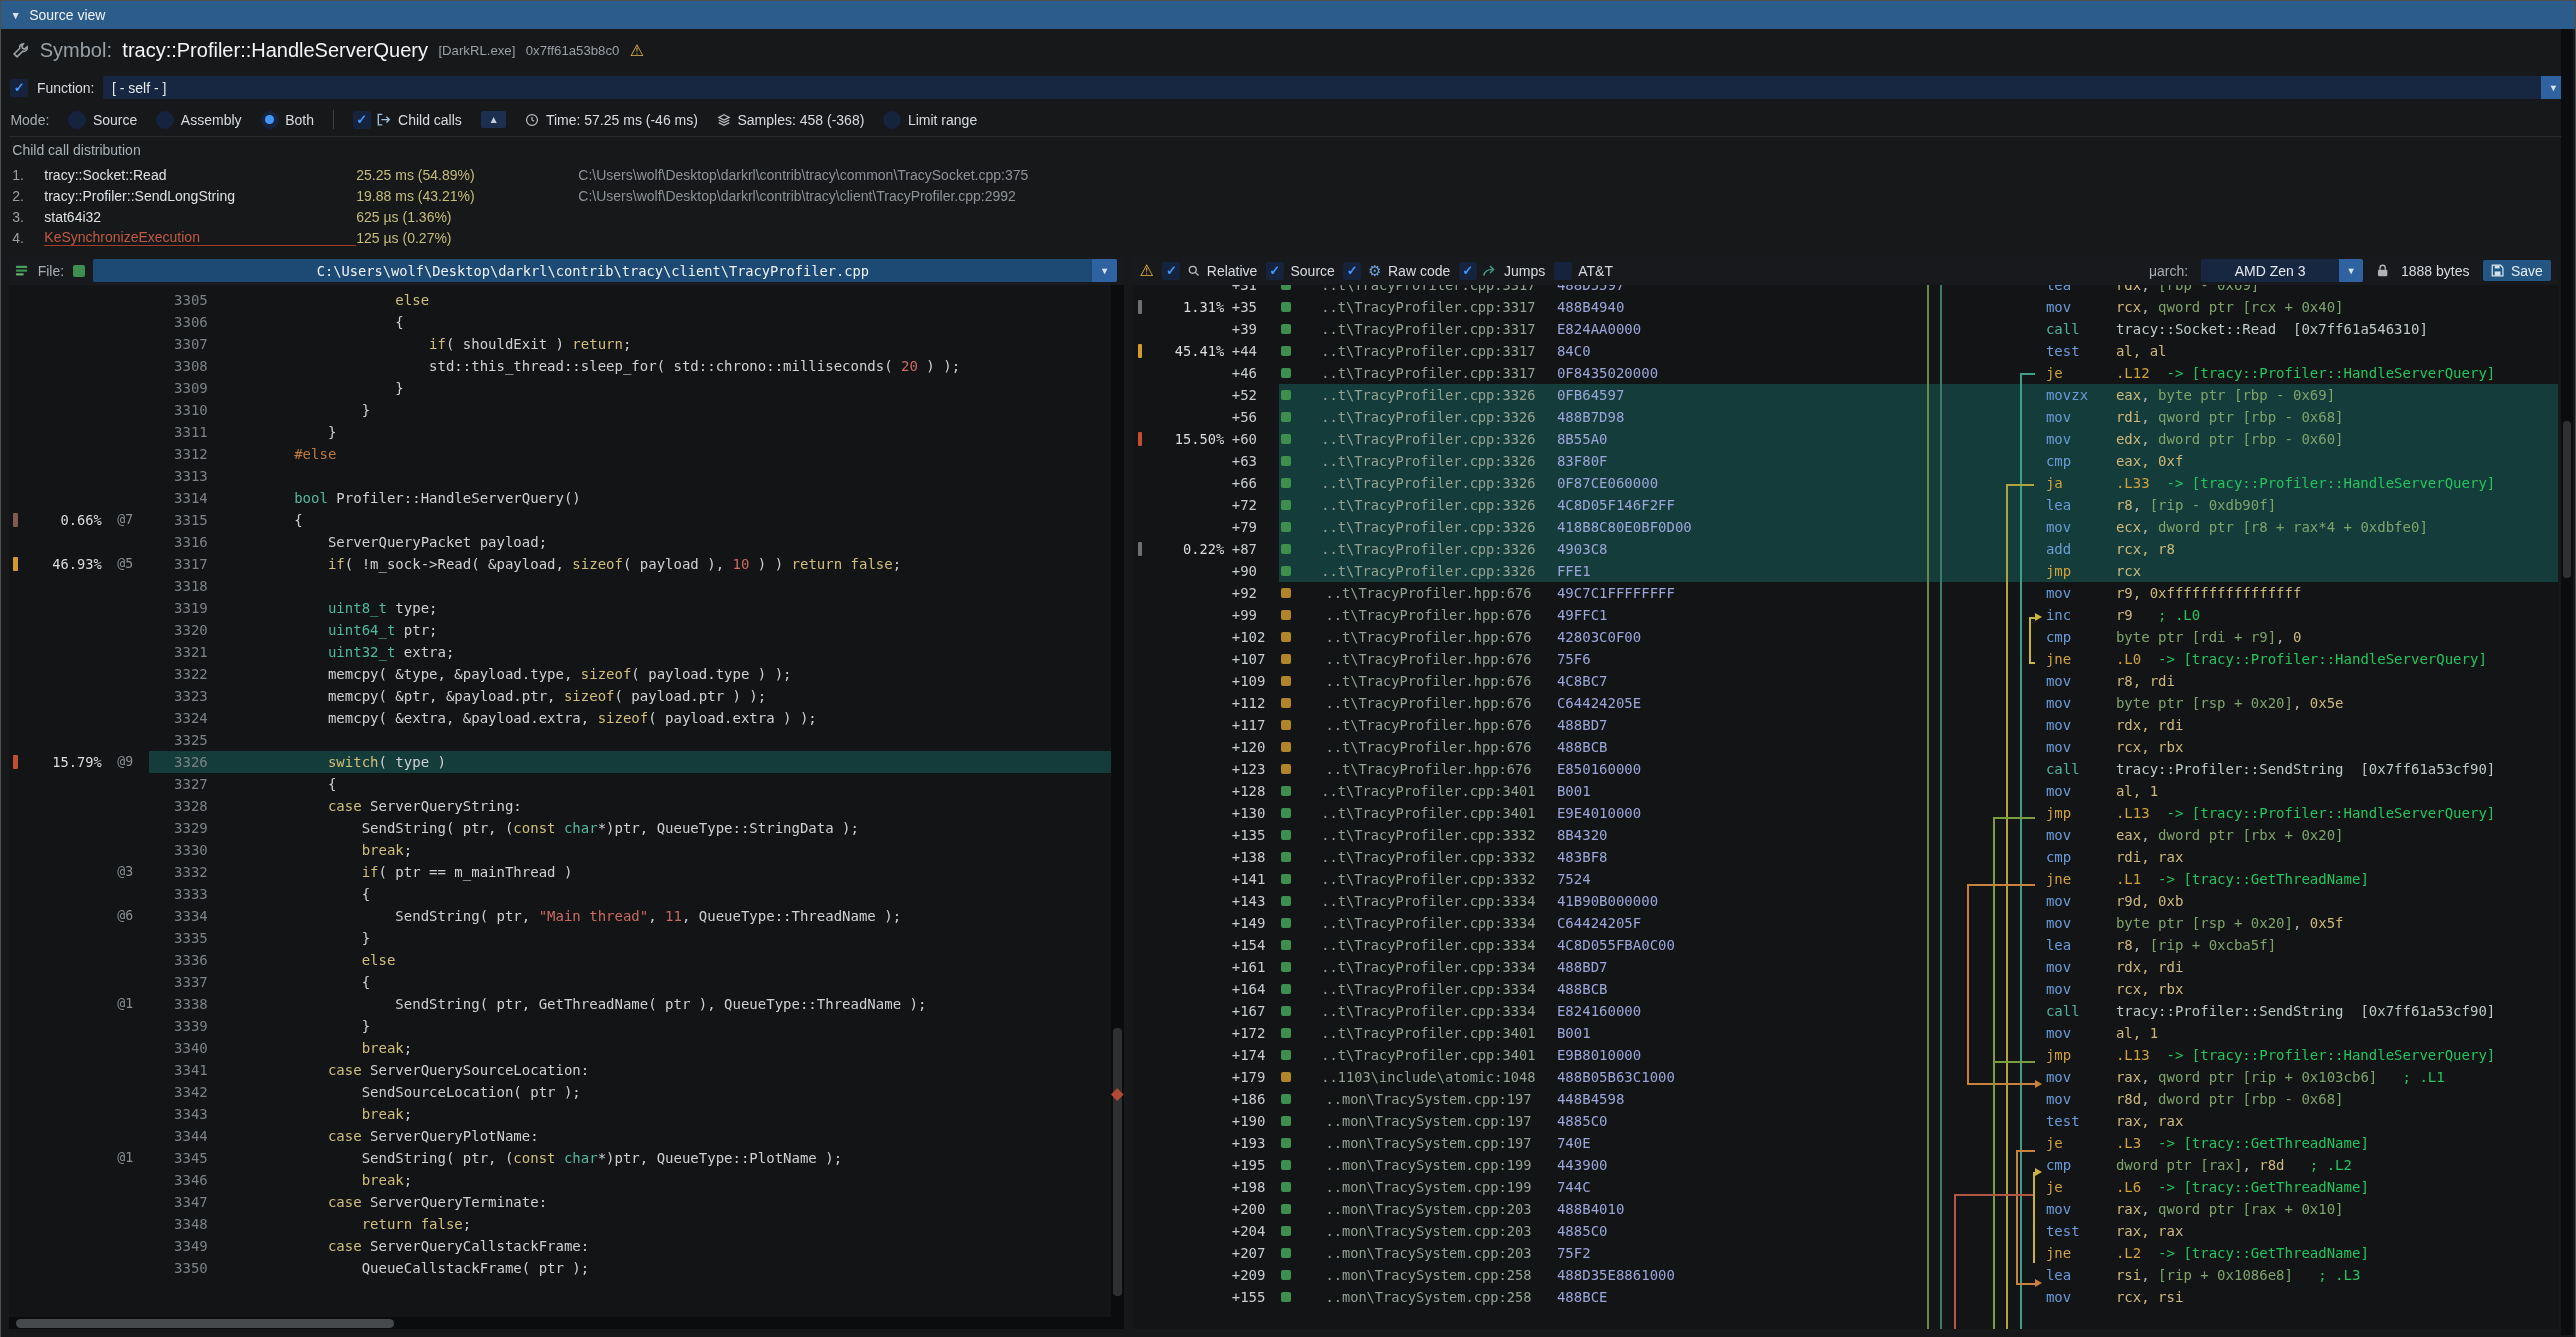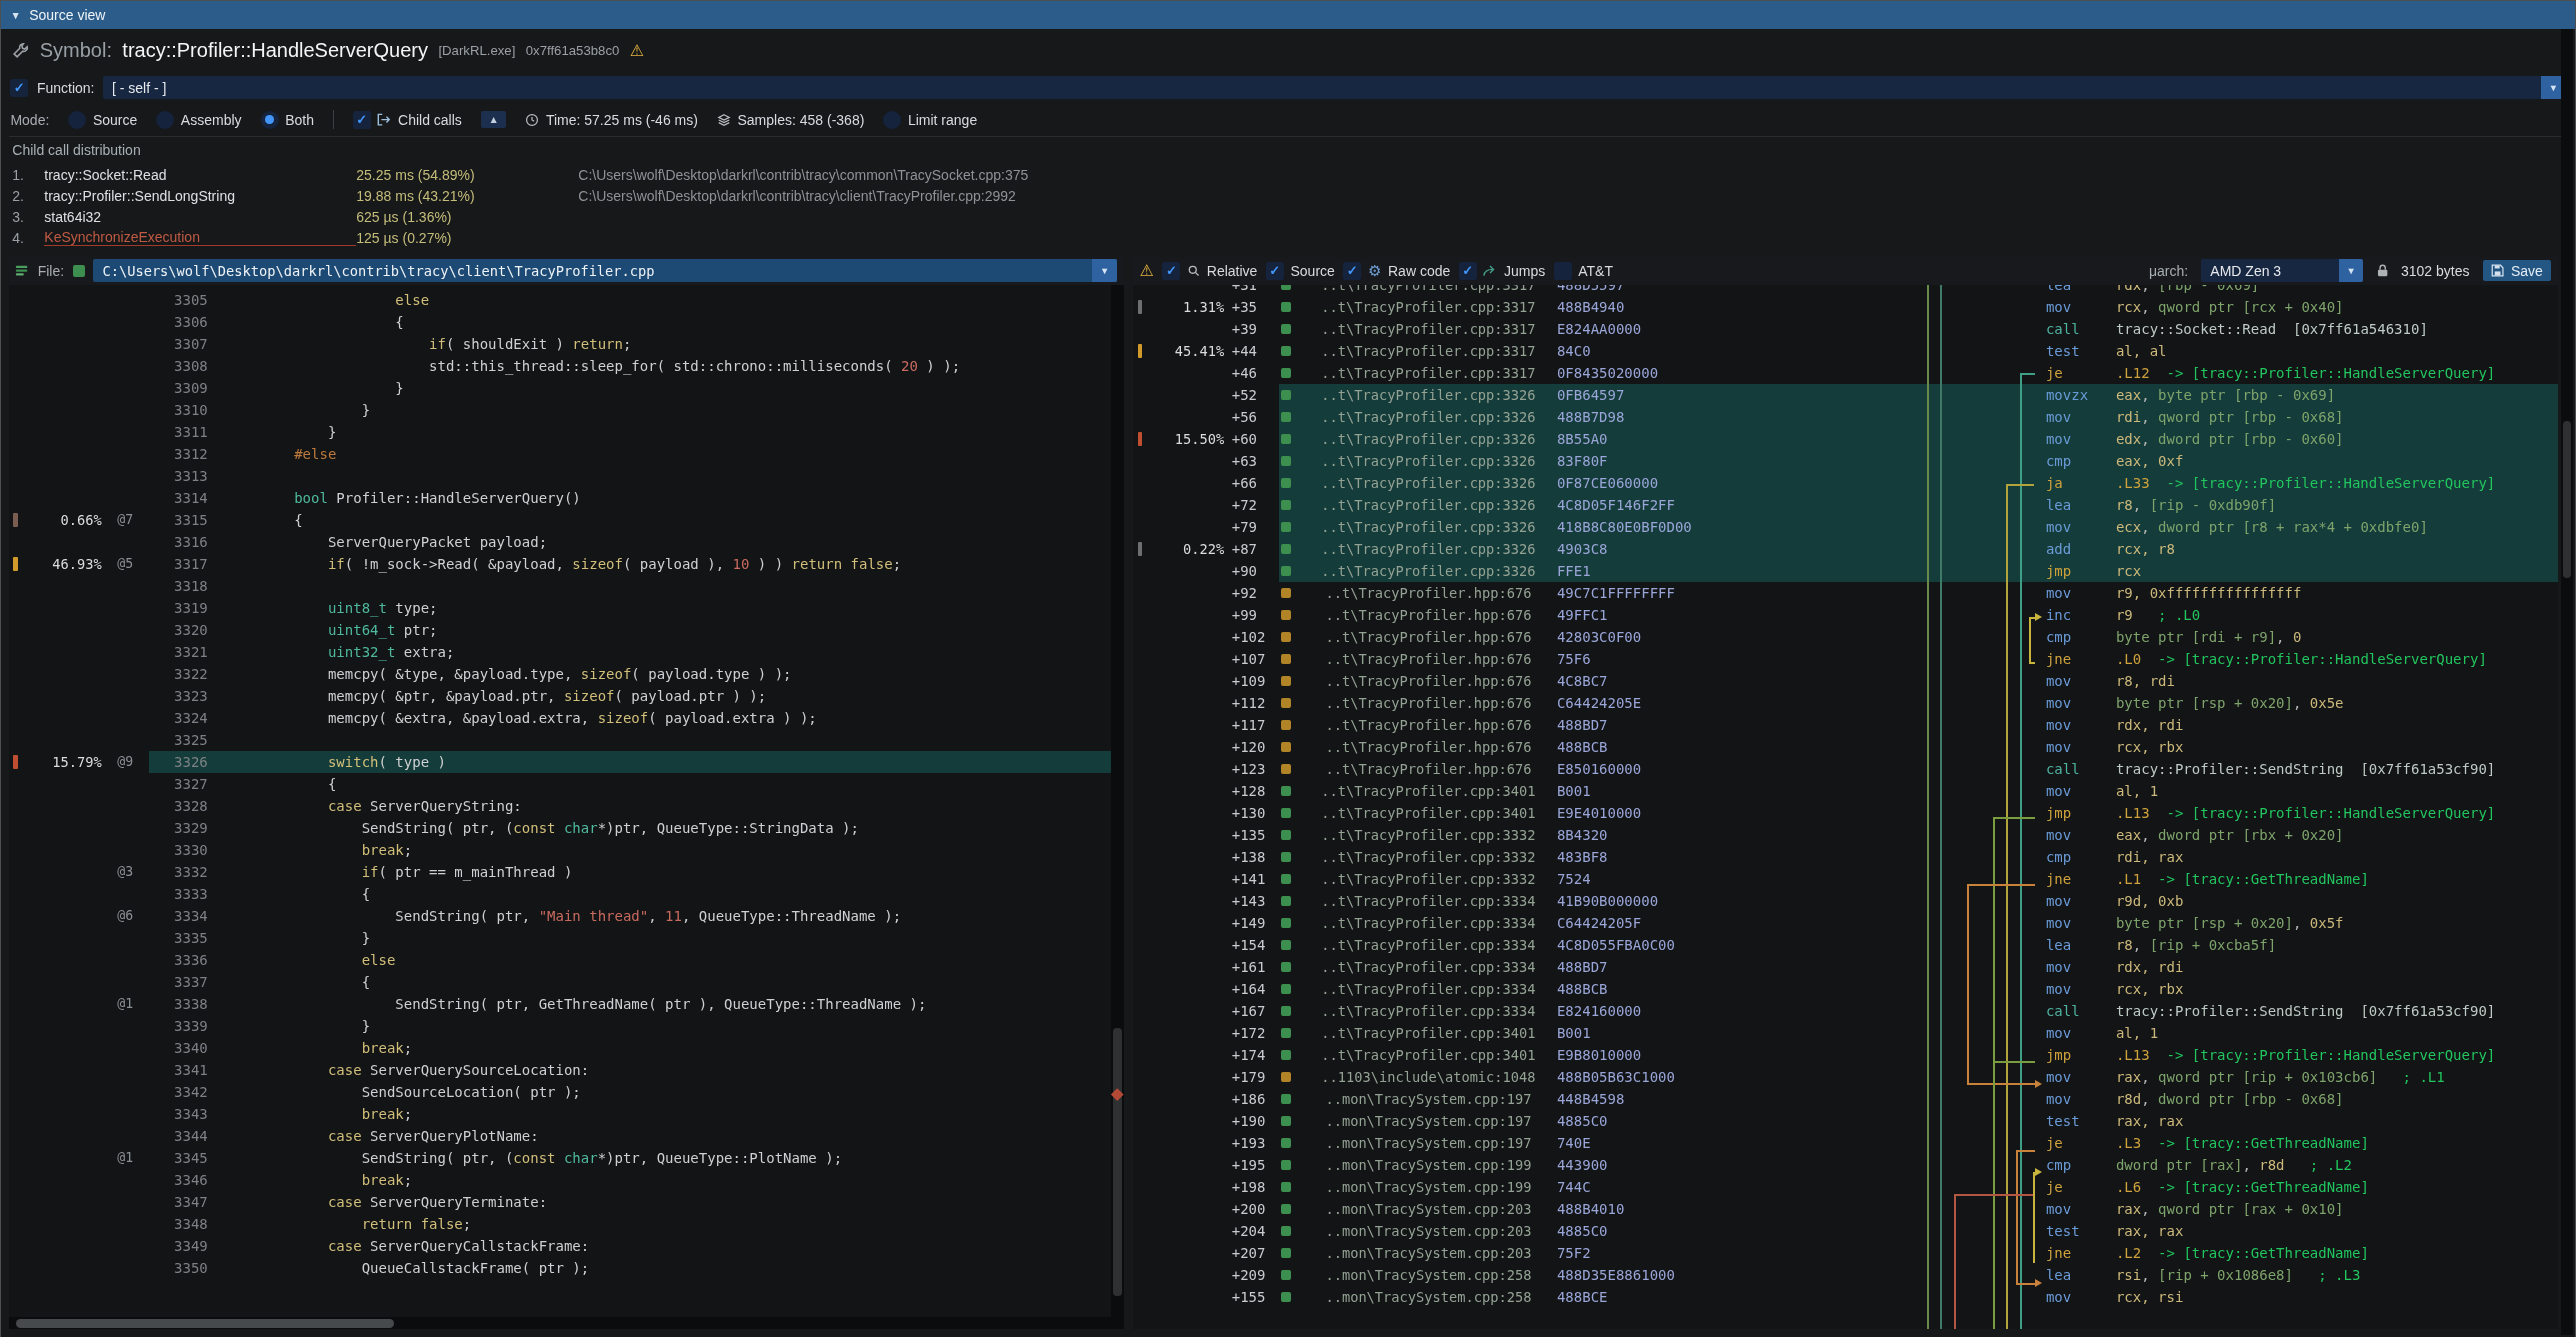--- a/index.html
+++ b/index.html
@@ -53,21 +53,21 @@
   .cc-kernel { color:#c05a42; border-bottom:0.9px solid #a03a2a; }
   .cc-time { color:#c5bd7a; white-space:nowrap; }
   .cc-path { color:#8e9297; white-space:nowrap; }
   .hsep { height:0.9px; background:#2a2c2e; margin:0 7.6px; flex:none; }
 
   
   .main { flex:1; min-height:0; display:flex; gap:9.4px; padding:2.8px 17px 7.6px 7.6px; }
   .pane { background:#121416; display:flex; flex-direction:column; min-width:0; }
   .pane.left { width:1115px; flex:none; }
   .pane.right { flex:1; }
-  .paneband { height:28px; flex:none; display:flex; align-items:center; gap:8.5px; padding:0 6.6px; background:#17191c; }
+  .paneband { height:28px; flex:none; display:flex; align-items:center; gap:8.5px; padding:0 6.6px; background:#17191c;text-align:center; }
   .file-combo { flex:1; background:#1c4a74; }
   .file-combo .combo-val { color:#eef2f5; }
   .sq-ic { width:12.3px; height:12.3px; border-radius:1.9px; background:#3d8f4f; flex:none; }
 
   .src-body { position:relative; flex:1; min-height:0; overflow:hidden; }
   .src-rows { padding-top:4.7px; }
   .mono, .src-row, .asm-row { font-family:"DejaVu Sans Mono", monospace; font-size:14px; line-height:22px; white-space:pre; }
   .src-row { display:flex; height:22px; }
   .gbar { width:4.7px; height:14px; margin:3.8px 2.8px 0 4.7px; flex:none; border-radius:0.9px; background:transparent; }
   .src-pct { width:81px; flex:none; text-align:right; color:#dcdcdc; font-size:13.7px; }
@@ -368,21 +368,21 @@
           <span class="combo" style="width:162px">
             <span class="combo-val">AMD Zen 3</span>
             <span class="combo-btn">▼</span>
           </span>
           <span class="icon">
             <svg width="11.3" height="13.2" viewBox="0 0 12 14">
                 <rect x="1" y="6" width="10" height="7" rx="1.2" fill="#aeb2b6"></rect>
                 <path d="M3.2 6V4.2a2.8 2.8 0 0 1 5.6 0V6" fill="none" stroke="#aeb2b6" stroke-width="1.5"></path>
               </svg>
           </span>
-          <span class="lbl">3102 bytes</span>
+          <span class="lbl">1888 bytes</span>
           <span class="btn save">
             <span class="icon">
               <svg width="13.2" height="13.2" viewBox="0 0 16 16">
                   <path d="M1.5 1.5h10l3 3v10h-13z" fill="none" stroke="#d5e2ee" stroke-width="1.5"></path>
                   <rect x="4.5" y="9" width="7" height="5" fill="#d5e2ee"></rect>
                   <rect x="4.5" y="1.8" width="6" height="3.6" fill="#d5e2ee"></rect>
                 </svg>
             </span>
             <span>Save</span>
           </span>

